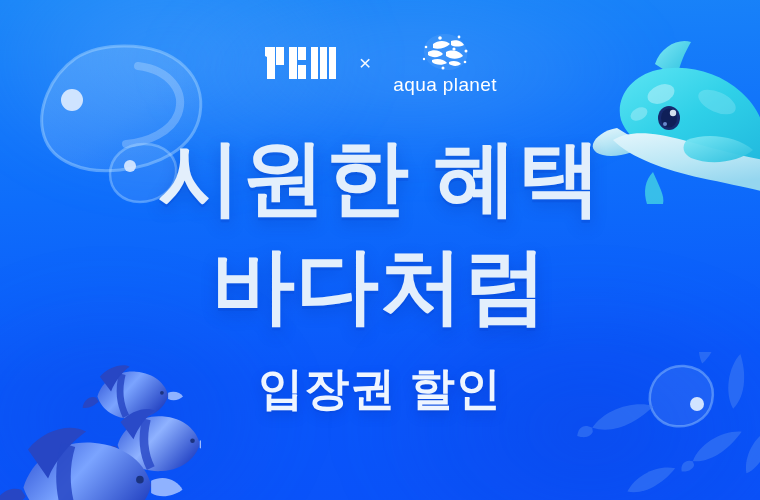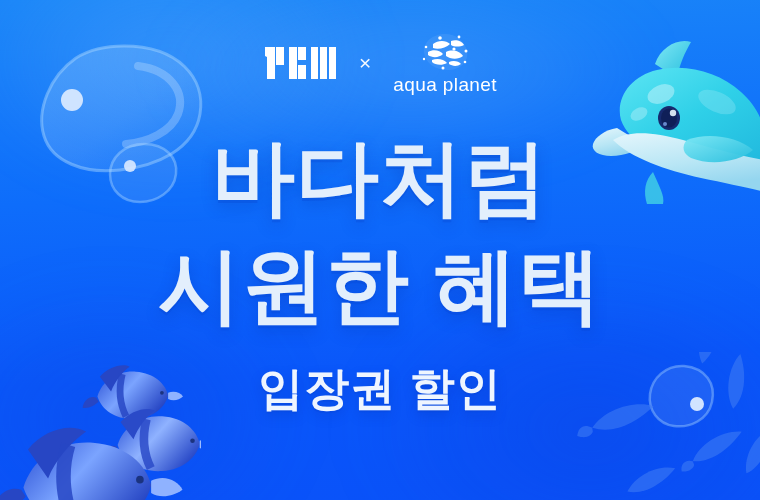--- a/index.html
+++ b/index.html
@@ -330,21 +330,21 @@
           <circle cx="25" cy="36" r="1.5"></circle>
           <circle cx="36" cy="17" r="1.6"></circle>
           <circle cx="19" cy="22" r="1.4"></circle>
         </g>
       </svg>
       <span id="aqua-planet-wordmark">aqua planet</span>
     </div>
   </div>
 
   <div id="headline">
+    <p class="headline-line">시원한 혜택</p>
     <p class="headline-line">바다처럼</p>
-    <p class="headline-line">시원한 혜택</p>
   </div>
 
   <div id="subheadline">
     <p id="subheadline-text">입장권 할인</p>
   </div>
 
 </div>
 
 </body></html>

